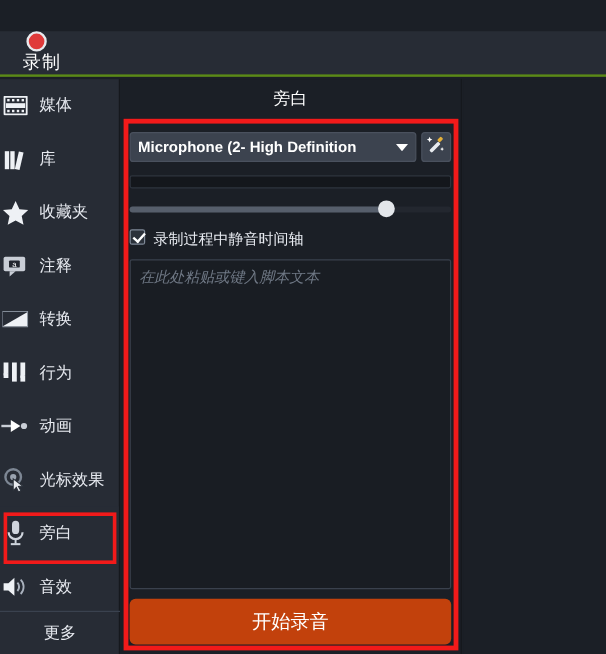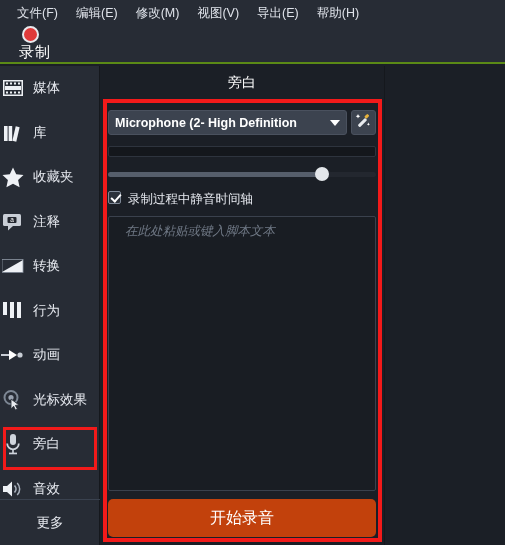--- a/index.html
+++ b/index.html
@@ -49,21 +49,21 @@
   }
   .side-item .lbl { color: #e7eaf0; font-size: 13.5px; margin-left: 7px; white-space: nowrap; }
   .side-item.active { background: #272c35; }
 
   .highlight-side {
     position: absolute; left: 3px; top: 427px; width: 94px; height: 43px;
     border: 3px solid #f21a1a; pointer-events: none; z-index: 30;
   }
 
   .side-more {
-    position: absolute; left: 0; bottom: 0; width: 100px; height: 46px;
+    position: absolute; left: 0; bottom: 0; width: 100px; height: 36px;
     border-top: 1px solid #3a424f; display: flex; align-items: center;
     justify-content: center; cursor: pointer;
   }
   .side-more .lbl { color: #e7eaf0; font-size: 13.5px; }
 
   
   .panel {
     position: absolute; left: 100px; top: 66px; width: 285px; height: 479px;
     background: #1b1f26; border-right: 1px solid #15181d;
   }
@@ -124,21 +124,21 @@
   }
   .cbox:after {
     content: ""; position: absolute; left: 4px; top: 0px; width: 4px; height: 8px;
     border: solid #ffffff; border-width: 0 2px 2px 0; transform: rotate(42deg);
   }
   .check-row .lbl { color: #e7eaf0; font-size: 12.5px; margin-left: 7px; }
 
   
   .script-box {
     margin-top: 8px; height: 275px; background: #191d23;
-    border: 1px solid #3a414d; border-radius: 2px; padding: 6px 16px;
+    border: 1px solid #3a414d; border-radius: 2px; padding: 6px 7px;
     cursor: text; overflow: hidden;
   }
   .script-ph { color: #6f7885; font-size: 12.5px; font-style: italic; }
 
   
   .start-btn {
     margin-top: 8px; height: 38px; background: #c2410c;
     display: flex; align-items: center; justify-content: center;
     color: #ffffff; font-size: 16px; cursor: pointer; border-radius: 5px;
   }
@@ -152,28 +152,20 @@
   .right-area {
     position: absolute; left: 386px; top: 66px; width: 119px; height: 479px;
     background: #1b1f26;
   }
 </style>
 </head>
 <body>
 
 <div id="app">
 
-  <div class="menubar">
-    <div class="menu-item">文件(F)</div>
-    <div class="menu-item">编辑(E)</div>
-    <div class="menu-item">修改(M)</div>
-    <div class="menu-item">视图(V)</div>
-    <div class="menu-item">导出(E)</div>
-    <div class="menu-item">帮助(H)</div>
-  </div>
 
   <div class="toolbar">
     <div class="rec-btn">
       <div class="rec-dot"></div>
       <div class="rec-label">录制</div>
     </div>
   </div>
 
   <div class="sidebar">
 

